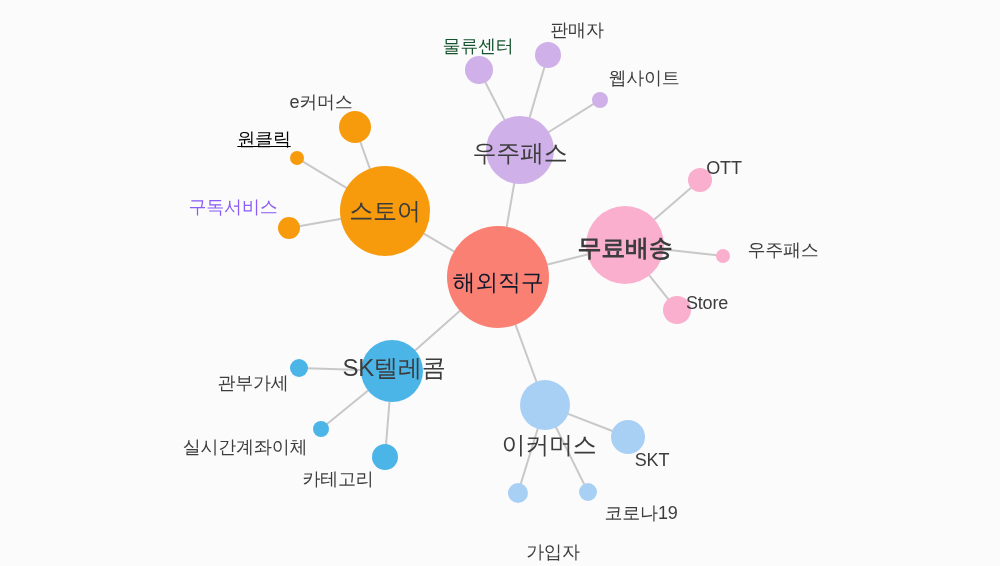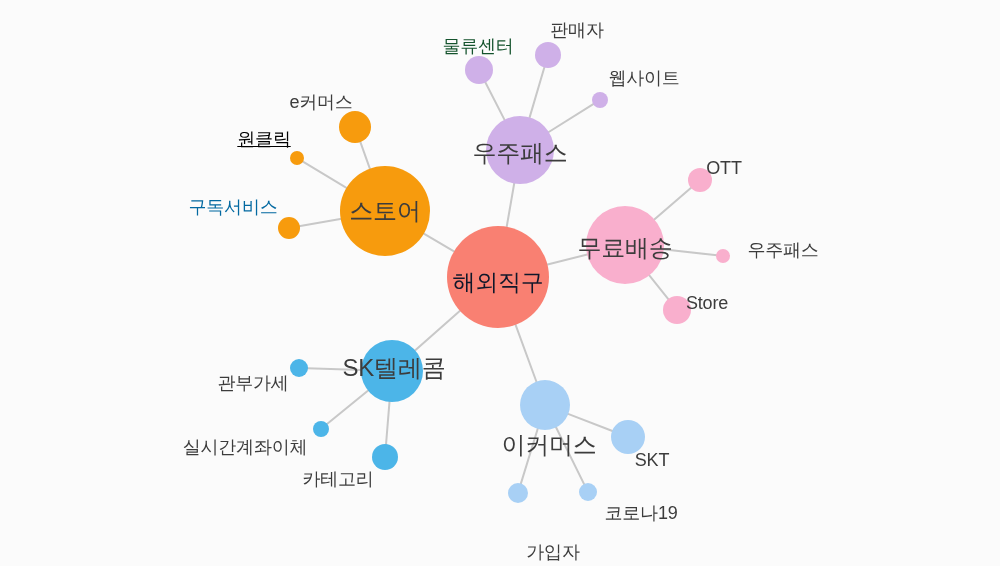--- a/index.html
+++ b/index.html
@@ -89,26 +89,26 @@
       <div class="node" title="이커머스" style="left: 520px; top: 380px; width: 50px; height: 50px; background: rgb(168, 208, 245);"></div>
       <div class="node" title="SKT" style="left: 611px; top: 420px; width: 34px; height: 34px; background: rgb(168, 208, 245);"></div>
       <div class="node" title="가입자" style="left: 508px; top: 483px; width: 20px; height: 20px; background: rgb(168, 208, 245);"></div>
       <div class="node" title="코로나19" style="left: 579px; top: 483px; width: 18px; height: 18px; background: rgb(168, 208, 245);"></div>
     </div>
   <div id="label-layer">
       <div class="node-label label-center" style="color: #0f172a; left: 498px; top: 282px; transform: translate(-50%, -50%);">해외직구</div>
       <div class="node-label label-hub" style="color: rgb(60, 60, 60); left: 385px; top: 211px; transform: translate(-50%, -50%);">스토어</div>
       <div class="node-label" style="color: rgb(60, 60, 60); left: 321px; top: 102px; transform: translate(-50%, -50%);">e커머스</div>
       <div class="node-label" style="color: #000000; left: 264px; top: 139px; transform: translate(-50%, -50%); text-decoration: underline;">원클릭</div>
-      <div class="node-label" style="color: #0369a1; left: 233px; top: 207px; transform: translate(-50%, -50%);">구독서비스</div>
+      <div class="node-label" style="color: #8b5cf6; left: 233px; top: 207px; transform: translate(-50%, -50%);">구독서비스</div>
       <div class="node-label label-hub" style="color: rgb(60, 60, 60); left: 520px; top: 153px; transform: translate(-50%, -50%);">우주패스</div>
       <div class="node-label" style="color: #14532d; left: 478px; top: 46px; transform: translate(-50%, -50%);">물류센터</div>
       <div class="node-label" style="color: rgb(60, 60, 60); left: 577px; top: 30px; transform: translate(-50%, -50%);">판매자</div>
       <div class="node-label" style="color: rgb(60, 60, 60); left: 644px; top: 78px; transform: translate(-50%, -50%);">웹사이트</div>
-      <div class="node-label label-hub" style="color: rgb(60, 60, 60); left: 625px; top: 248px; transform: translate(-50%, -50%);">무료배송</div>
+      <div class="node-label label-hub" style="color: rgb(60, 60, 60); left: 625px; top: 248px; transform: translate(-50%, -50%); font-weight: bold;">무료배송</div>
       <div class="node-label" style="color: rgb(60, 60, 60); left: 724px; top: 168px; transform: translate(-50%, -50%);">OTT</div>
       <div class="node-label" style="color: rgb(60, 60, 60); left: 783px; top: 250px; transform: translate(-50%, -50%);">우주패스</div>
       <div class="node-label" style="color: rgb(60, 60, 60); left: 707px; top: 303px; transform: translate(-50%, -50%);">Store</div>
       <div class="node-label label-hub" style="color: rgb(60, 60, 60); left: 394px; top: 368px; transform: translate(-50%, -50%);">SK텔레콤</div>
       <div class="node-label" style="color: rgb(60, 60, 60); left: 253px; top: 383px; transform: translate(-50%, -50%);">관부가세</div>
       <div class="node-label" style="color: rgb(60, 60, 60); left: 245px; top: 447px; transform: translate(-50%, -50%);">실시간계좌이체</div>
       <div class="node-label" style="color: rgb(60, 60, 60); left: 338px; top: 479px; transform: translate(-50%, -50%);">카테고리</div>
       <div class="node-label label-hub" style="color: rgb(60, 60, 60); left: 549px; top: 404px; transform: translate(-50%, -50%); margin-top: 41px;">이커머스</div>
       <div class="node-label" style="color: rgb(60, 60, 60); left: 652px; top: 460px; transform: translate(-50%, -50%);">SKT</div>
       <div class="node-label" style="color: rgb(60, 60, 60); left: 553px; top: 513px; transform: translate(-50%, -50%); margin-top: 39px;">가입자</div>

